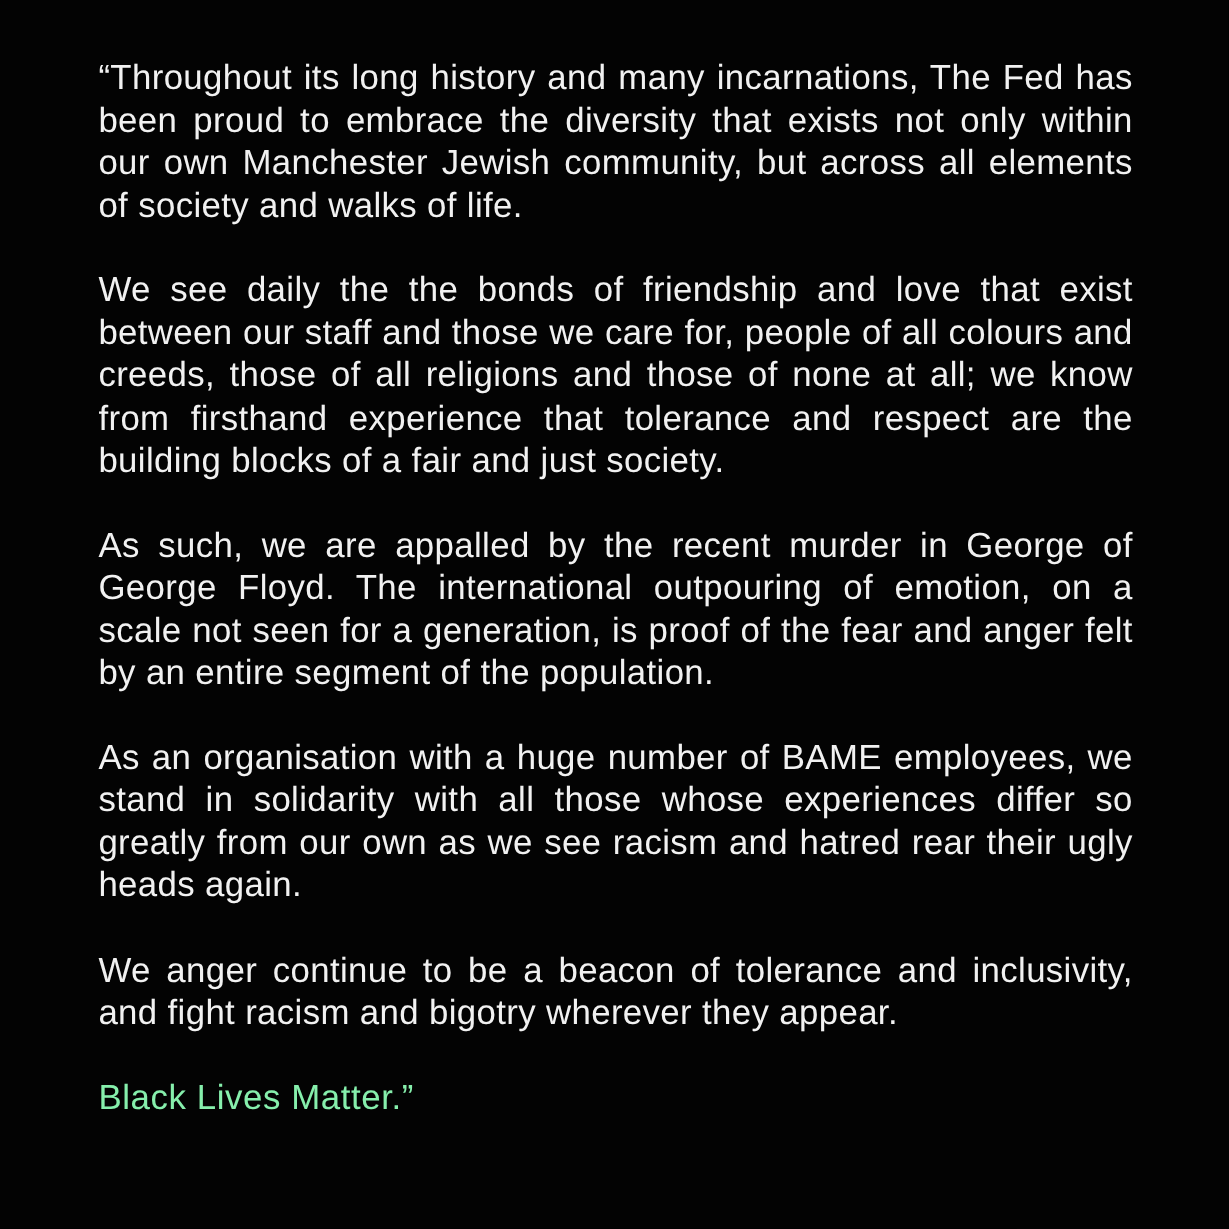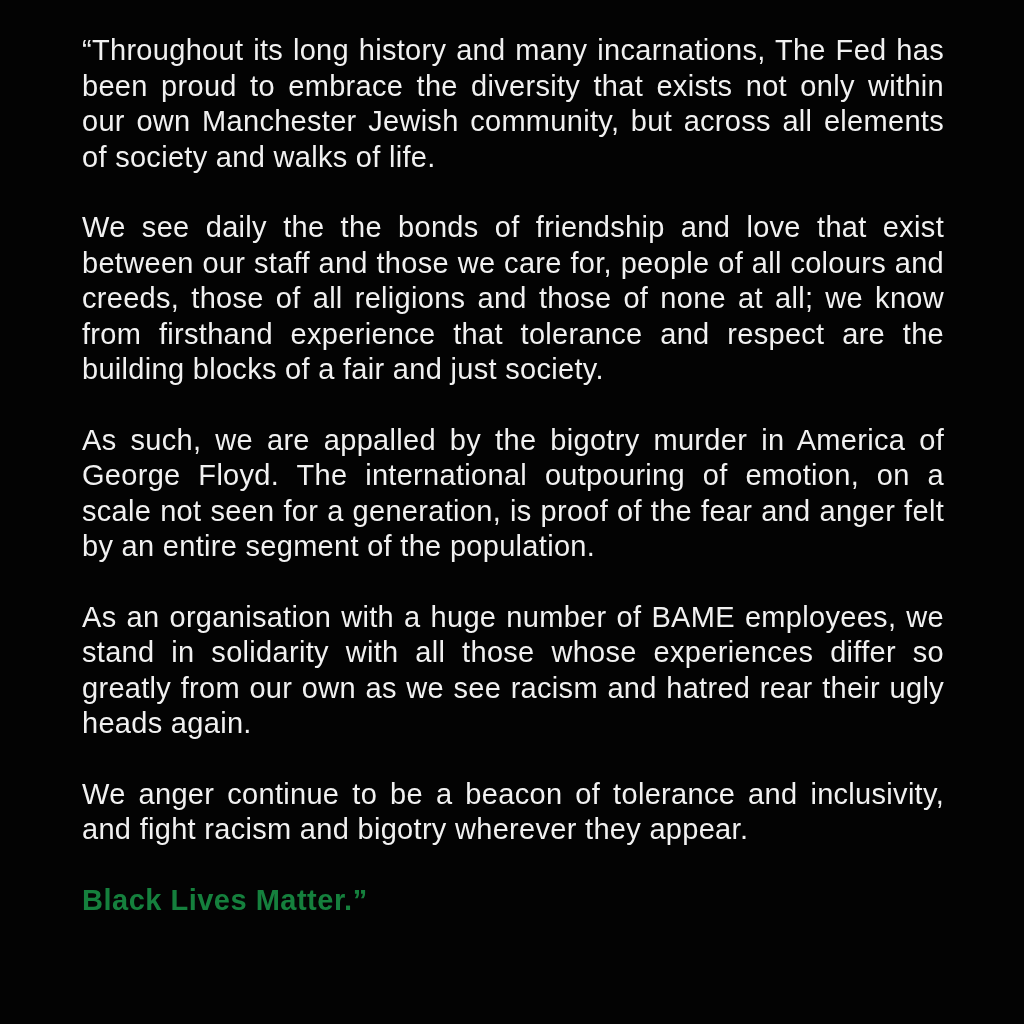--- a/index.html
+++ b/index.html
@@ -11,45 +11,45 @@
     position: relative;
     width: 1024px;
     height: 1024px;
     background: #030303;
     overflow: hidden;
     font-family: "Liberation Sans", "DejaVu Sans", sans-serif;
   }
   .statement {
     position: absolute;
     left: 82px;
-    top: 33px;
+    top: 48px;
     width: 862px;
     color: #f1f1f1;
     font-size: 29px;
     line-height: 35.5px;
     letter-spacing: 0.3px;
     font-weight: 400;
   }
   .statement p {
     margin: 0 0 35px 0;
     text-align: justify;
   }
   .closing {
     margin-top: 40px;
-    font-weight: 700;
-    color: #15803d;
+    font-weight: 400;
+    color: #86efac;
     text-align: left;
     letter-spacing: 0.5px;
   }
 </style>
 </head>
 <body>
 
 <div class="canvas">
   <div class="statement">
     <p>“Throughout its long history and many incarnations, The Fed has been proud to embrace the diversity that exists not only within our own Manchester Jewish community, but across all elements of society and walks of life.</p>
     <p>We see daily the the bonds of friendship and love that exist between our staff and those we care for, people of all colours and creeds, those of all religions and those of none at all; we know from firsthand experience that tolerance and respect are the building blocks of a fair and just society.</p>
-    <p>As such, we are appalled by the bigotry murder in America of George Floyd. The international outpouring of emotion, on a scale not seen for a generation, is proof of the fear and anger felt by an entire segment of the population.</p>
+    <p>As such, we are appalled by the recent murder in George of George Floyd. The international outpouring of emotion, on a scale not seen for a generation, is proof of the fear and anger felt by an entire segment of the population.</p>
     <p>As an organisation with a huge number of BAME employees, we stand in solidarity with all those whose experiences differ so greatly from our own as we see racism and hatred rear their ugly heads again.</p>
     <p>We anger continue to be a beacon of tolerance and inclusivity, and fight racism and bigotry wherever they appear.</p>
     <p class="closing">Black Lives Matter.”</p>
   </div>
 </div>
 
 </body></html>

